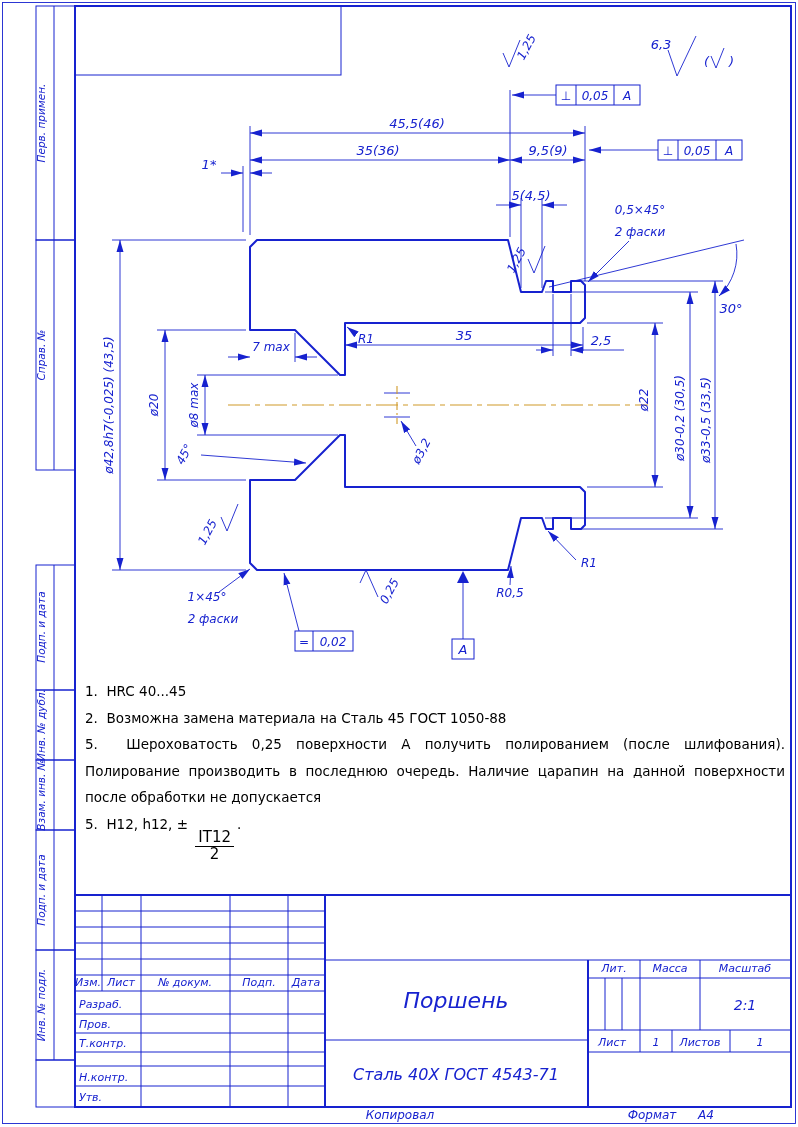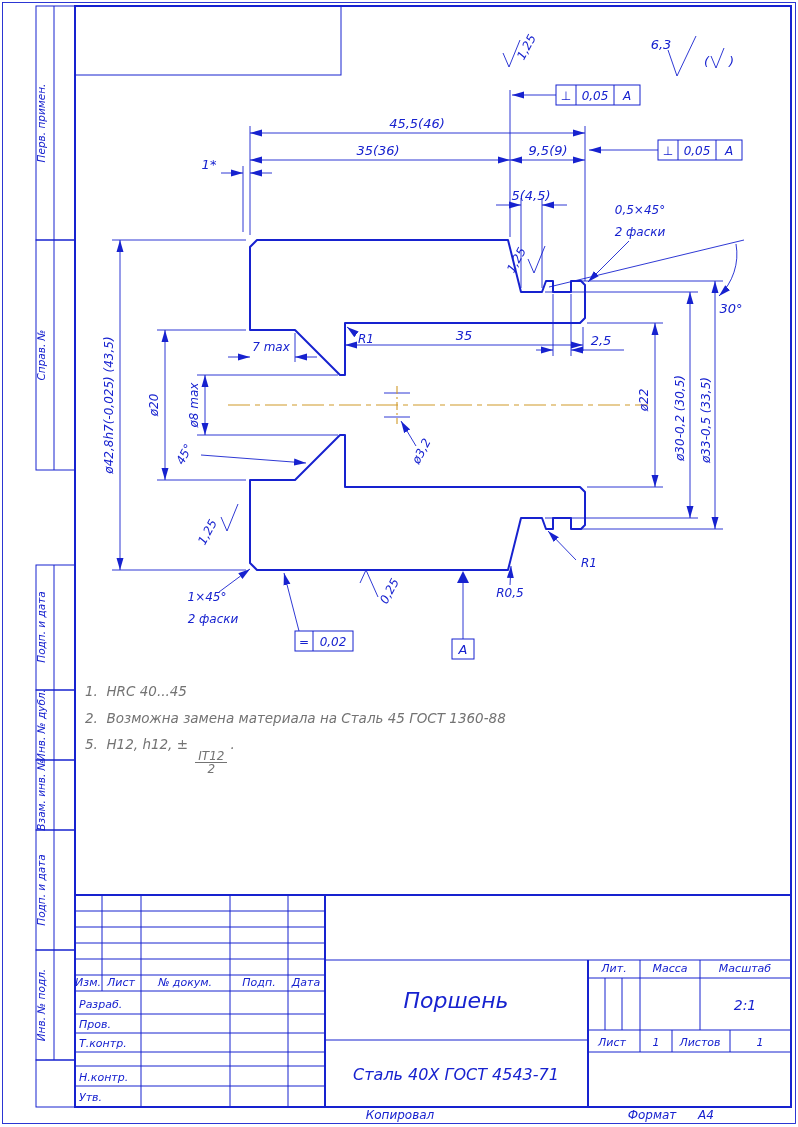--- a/index.html
+++ b/index.html
@@ -8,26 +8,26 @@
   svg{position:absolute;left:0;top:0;}
   svg text{font-family:"DejaVu Sans",sans-serif;font-style:italic;fill:#1722cf;}
   .thin{stroke:#1722cf;stroke-width:0.9;fill:none;}
   .thick{stroke:#1722cf;stroke-width:2;fill:none;stroke-linejoin:round;}
   .tb{stroke:#1722cf;stroke-width:1;fill:none;}
   .tb2{stroke:#1722cf;stroke-width:2;fill:none;}
   .cl{stroke:#d09a28;stroke-width:1.1;fill:none;}
   .dim{font-size:13px;}
   .dims{font-size:12px;}
   .tbl{font-size:11px;}
-  .notes{position:absolute;left:85px;top:678px;width:700px;color:#737373;
-         font-style:italic;font-size:13.5px;line-height:26.5px;}
+  .notes{position:absolute;left:85px;top:678px;width:700px;color:#000000;
+         font-size:13.5px;line-height:26.5px;}
   .notes p{margin:0;white-space:pre-wrap;}
   .notes p.just{text-align:justify;}
   .frac{display:inline-flex;flex-direction:column;align-items:center;vertical-align:-0.9em;
-        line-height:1.05;margin:0 3px;font-size:12px;}
+        line-height:1.05;margin:0 3px;font-size:15px;}
   .frac .num{border-bottom:1px solid currentColor;padding:0 3px;}
 </style>
 </head>
 <body>
 
 <div class="page">
 <svg width="798" height="1127" viewBox="0 0 798 1127">
   <defs>
     <marker id="arr" markerWidth="13" markerHeight="9" refX="12" refY="4.5" orient="auto-start-reverse" markerUnits="userSpaceOnUse">
       <path d="M12,4.5 L0,1 L0,8 Z" fill="#1722cf"></path>
@@ -289,16 +289,17 @@
 
   <g font-size="12">
     <text x="400" y="1119" text-anchor="middle">Копировал</text>
     <text x="652" y="1119" text-anchor="middle">Формат</text>
     <text x="706" y="1119" text-anchor="middle">А4</text>
   </g>
 </svg>
 
 <div class="notes">
   <p>1.  HRC 40...45</p>
-  <p>2.  Возможна замена материала на Сталь 45 ГОСТ 1360-88</p>
+  <p>2.  Возможна замена материала на Сталь 45 ГОСТ 1050-88</p>
+  <p class="just">5.  Шероховатость 0,25 поверхности А получить полированием (после шлифования). Полирование производить в последнюю очередь. Наличие царапин на данной поверхности после обработки не допускается</p>
   <p><span>5.  H12, h12, ± </span><span class="frac"><span class="num">IT12</span><span class="den">2</span></span><span>.</span></p>
 </div>
 </div>
 
 </body></html>

